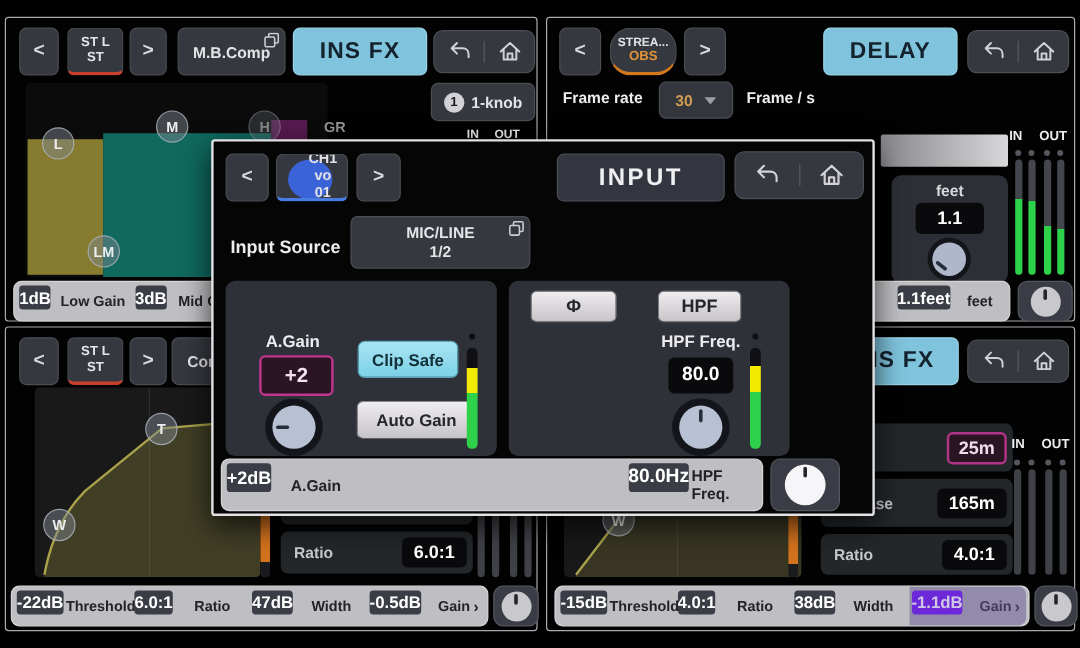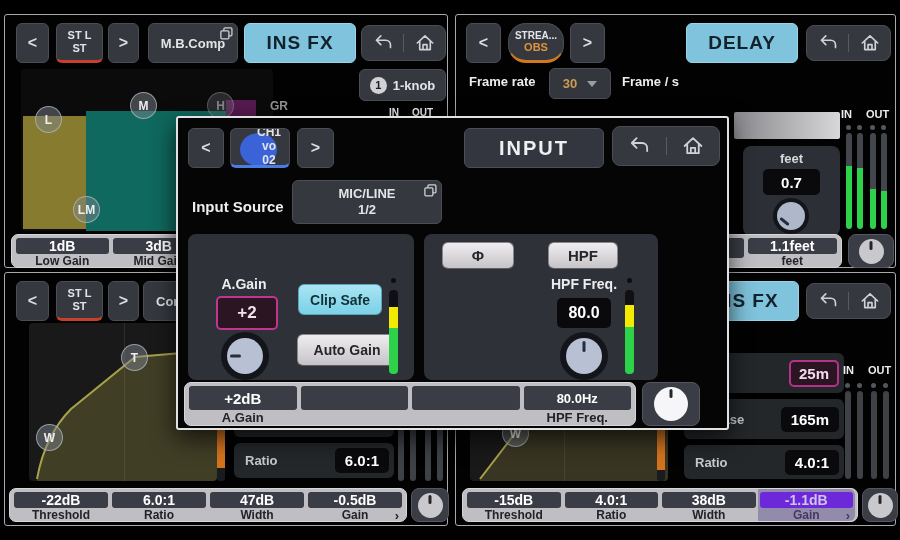--- a/index.html
+++ b/index.html
@@ -39,21 +39,21 @@
   .dim{color:#96969a;font-weight:bold;}
   
   .knob{position:absolute;border-radius:50%;background:#14151a;display:flex;align-items:center;justify-content:center;}
   .knob .cap{border-radius:50%;background:#b7c1d3;position:relative;}
   .cap::after{content:"";position:absolute;background:#272d3a;border-radius:2px;}
   .ind-up .cap::after{left:50%;top:3px;width:3px;height:11px;transform:translateX(-50%);}
   .ind-left .cap::after{left:3px;top:50%;width:11px;height:3px;transform:translateY(-50%);}
   .ind-dl .cap::after{left:2px;bottom:7px;width:11px;height:3px;transform:rotate(38deg);}
   
   .fbar{position:absolute;background:#bfbfc3;border:1px solid #d6d6d8;border-radius:7px;display:flex;padding:0 2px;}
-  .fcol{flex:1;display:flex;flex-direction:column;min-width:0;}
+  .fcol{flex:1;display:flex;flex-direction:row;min-width:0;}
   .fval{height:20px;margin:3px 2px 0;background:#3a3d45;border-radius:3px;color:#fff;font-weight:bold;
         font-size:14px;display:flex;align-items:center;justify-content:center;}
   .flab{flex:1;display:flex;align-items:center;justify-content:center;font-size:12px;font-weight:bold;
         color:#232327;position:relative;}
   .flab .arr{position:absolute;right:5px;font-size:13px;}
   .fcol.hl{background:#938bab;border-radius:0 6px 6px 0;}
   .fcol.hl .fval{background:#6d28d9;color:#cfc6e6;}
   .fcol.hl .flab{color:#45395e;}
   .fknob{position:absolute;background:#3a3d45;border:1px solid #54575e;border-radius:8px;
         display:flex;align-items:center;justify-content:center;}
@@ -200,21 +200,21 @@
     <div class="label" style="left:13px;top:59px;font-size:13px;">Frame rate</div>
     <button class="hbtn" style="left:93px;top:53px;width:62px;height:31px;background:#33363d;">
       <span style="color:#cf9b52;font-size:13px;margin-right:10px;">30</span>
       <span class="caret"></span>
     </button>
     <div class="label" style="left:166px;top:59px;font-size:13px;">Frame / s</div>
 
     <div class="graybar" style="left:278px;top:97px;width:106px;height:27px;"></div>
     <div class="feetbox" style="left:287px;top:131px;width:97px;height:90px;">
       <div class="label" style="left:0;right:0;top:5px;font-size:13px;text-align:center;color:#d8d8da;">feet</div>
-      <div class="valbox" style="left:20px;top:23px;width:57px;height:26px;font-size:15px;">0.7</div>
+      <div class="valbox" style="left:20px;top:23px;width:57px;height:26px;font-size:15px;">1.1</div>
       <div class="knob ind-dl" style="left:30px;top:52px;width:36px;height:36px;">
           <div class="cap" style="width:28px;height:28px;background:#aeb8ca;"></div>
         </div>
     </div>
 
     <div class="label" style="left:385px;top:93px;font-size:11px;">IN</div>
     <div class="label" style="left:410px;top:93px;font-size:11px;">OUT</div>
     <div class="mdot" style="left:390px;top:110px;"></div>
     <div class="mdot" style="left:401px;top:110px;"></div>
     <div class="mdot" style="left:414px;top:110px;"></div>
@@ -405,21 +405,21 @@
         <div class="kcap"></div>
       </div>
   </section>
 
   <section id="popup">
     <button class="hbtn" style="left:10px;top:10px;width:36px;height:40px;">
         <span class="chev">&lt;</span>
       </button>
     <button class="hbtn chan ul-blue chan-blue" style="left:52px;top:10px;width:60px;height:40px;font-size:12px;overflow:hidden;padding-left:24px;">
       <span>CH1</span>
-      <span>vo 02</span>
+      <span>vo 01</span>
     </button>
     <button class="hbtn" style="left:119px;top:10px;width:37px;height:40px;">
         <span class="chev">&gt;</span>
       </button>
     <div class="titlebtn darktitle" style="left:286px;top:10px;width:140px;height:40px;font-size:20px;">INPUT</div>
     <div class="navbox" style="left:434px;top:8px;width:108px;height:40px;">
       <svg width="24" height="24" viewBox="0 0 20 20">
           <path d="M8 3.5 4 7.5 8 11.5 M4.5 7.5 H12.5 C15 7.5 16.8 9.3 16.8 11.8 V14.2"></path>
         </svg>
       <div class="navdiv"></div>
@@ -475,21 +475,21 @@
             <span></span>
           </div>
       </div>
       <div class="fcol">
         <div class="fval" style="height:24px;"></div>
         <div class="flab">
             <span></span>
           </div>
       </div>
       <div class="fcol">
-        <div class="fval" style="height:24px;font-size:13px;">80.0Hz</div>
+        <div class="fval" style="height:24px;font-size:16px;">80.0Hz</div>
         <div class="flab" style="font-size:13px;">
             <span>HPF Freq.</span>
           </div>
       </div>
     </div>
     <div class="fknob" style="left:464px;top:264px;width:58px;height:44px;">
         <div class="kcap big"></div>
       </div>
   </section>
 

